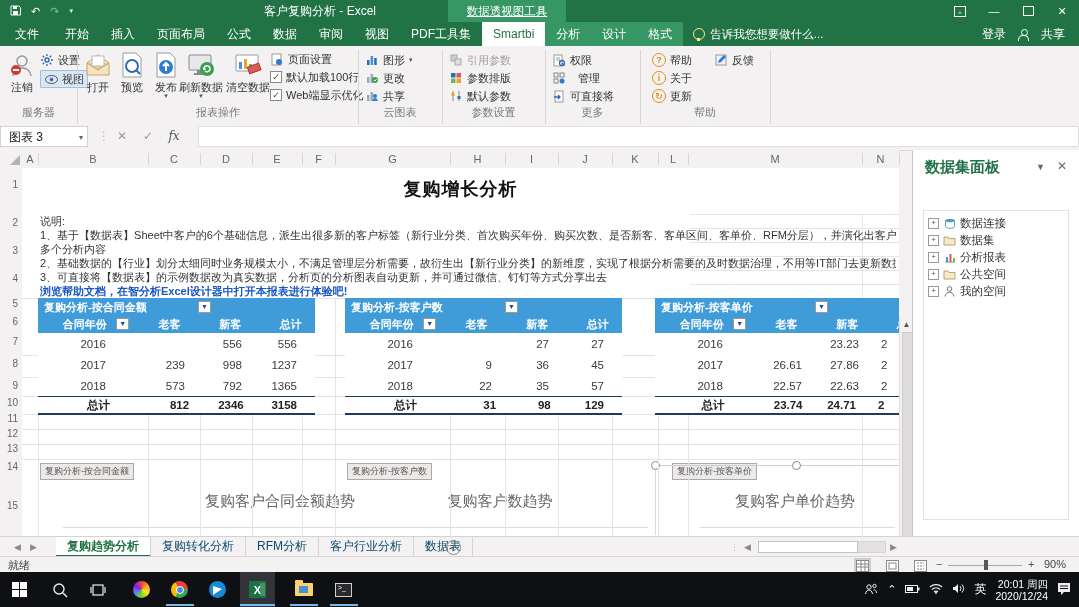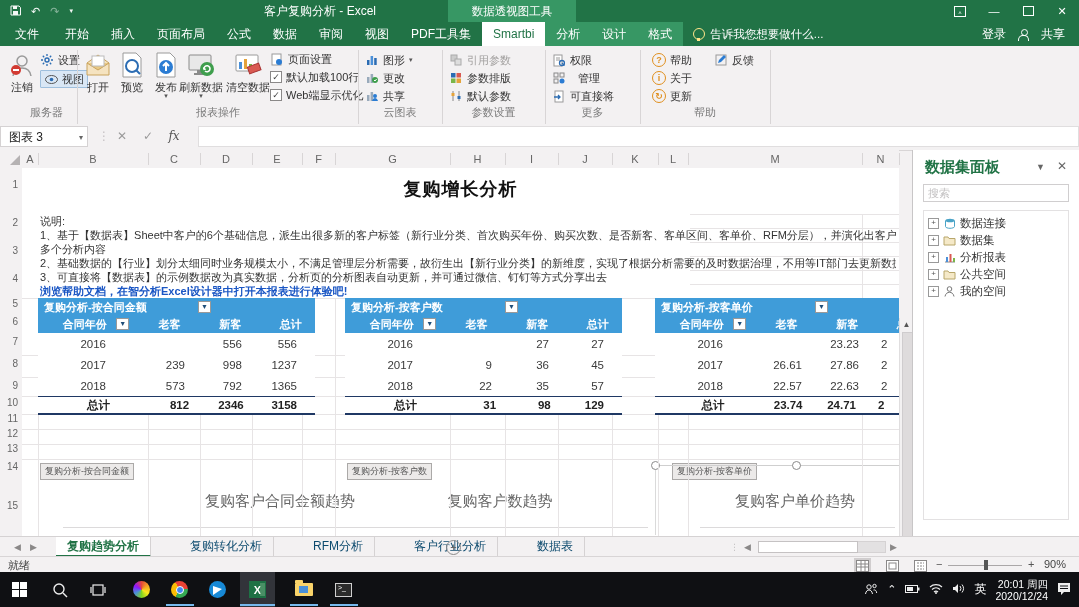--- a/index.html
+++ b/index.html
@@ -5,21 +5,21 @@
   html,body{margin:0;padding:0;background:#555;}
   #app{position:relative;width:1079px;height:607px;overflow:hidden;
        font-family:"Liberation Sans","DejaVu Sans",sans-serif;background:#f3f1f2;
        -webkit-font-smoothing:antialiased;}
   
   #titlebar{position:absolute;left:0;top:0;width:1079px;height:22px;background:#217346;color:#fff;}
   .qat{position:absolute;top:0;left:0;height:22px;display:flex;align-items:center;gap:10px;padding-left:10px;}
   .qat .g{font-size:11px;opacity:.95;}
   .qat .dim{opacity:.45;}
   #doc-title{position:absolute;left:160px;top:0;width:320px;height:22px;line-height:22px;text-align:center;font-size:12px;}
-  #ctx-tool{position:absolute;left:448px;top:0;width:128px;height:22px;line-height:22px;text-align:center;font-size:11.5px;background:#379764;}
+  #ctx-tool{position:absolute;left:448px;top:0;width:118px;height:22px;line-height:22px;text-align:center;font-size:11.5px;background:#379764;text-decoration:underline;}
   .winbtns{position:absolute;right:0;top:0;height:22px;display:flex;}
   .winbtn{width:34px;height:22px;display:flex;align-items:center;justify-content:center;color:#fff;font-size:11px;}
   .maxbox{width:9px;height:8px;border:1px solid #fff;display:inline-block;}
   .ribopt{width:10px;height:9px;border:1px solid #fff;display:inline-flex;align-items:flex-end;justify-content:center;font-size:6px;line-height:5px;}
   
   #menubar{position:absolute;left:0;top:22px;width:1079px;height:24px;background:#217346;display:flex;align-items:stretch;color:#fff;font-size:12px;}
   #menubar .mtab{display:flex;align-items:center;padding:0 11px;cursor:default;}
   #menubar .file{padding:0 15px;}
   #menubar .active{background:#fff;color:#217346;}
   #ctxtabs{display:flex;background:#379764;}
@@ -99,21 +99,21 @@
   #panel-close{position:absolute;right:12px;top:9px;font-size:12px;color:#666;}
   #panel-search{position:absolute;left:10px;top:34px;width:146px;height:18px;border:1px solid #d0cecf;font-size:11px;padding:0 4px;box-sizing:border-box;color:#333;}
   #panel-search::placeholder{color:#c2c0c1;}
   #ptree{position:absolute;left:10px;top:60px;width:146px;height:310px;border:1px solid #e3e1e2;padding:4px 0;box-sizing:border-box;}
   .titem{display:flex;align-items:center;gap:4px;height:17px;padding-left:4px;font-size:11.5px;color:#333;}
   .expbox{width:9px;height:9px;border:1px solid #999;font-size:8px;line-height:7px;text-align:center;color:#555;background:#fff;flex:none;}
   .ticon{width:13px;height:12px;flex:none;display:inline-flex;align-items:center;justify-content:center;}
   
   #tabbar{position:absolute;left:0;top:536px;width:1079px;height:20px;background:#f3f1f2;border-top:1px solid #d5d2d3;font-size:12px;}
   .tnav{position:absolute;top:0;height:20px;line-height:20px;color:#8a8888;font-size:9px;}
-  #stabs{position:absolute;left:56px;top:0;height:16px;display:flex;gap:28px;}
+  #stabs{position:absolute;left:56px;top:0;height:16px;display:flex;}
   .stab{height:20px;line-height:19px;padding:0 11px;color:#0c4a6e;border-right:1px solid #d5d2d3;box-sizing:border-box;}
   .stab.on{background:#fff;color:#217346;font-weight:bold;border-bottom:2px solid #217346;}
   #addsheet{position:absolute;top:3px;width:13px;height:13px;border:1px solid #8a8888;border-radius:50%;color:#666;
             font-size:11px;line-height:12px;text-align:center;}
   #hscroll-track{position:absolute;left:758px;top:4px;width:128px;height:12px;background:#e3e1e2;border:1px solid #d5d2d3;box-sizing:border-box;}
   #hscroll-thumb{position:absolute;left:758px;top:4px;width:100px;height:12px;background:#fff;border:1px solid #c5c2c3;box-sizing:border-box;}
   
   #statusbar{position:absolute;left:0;top:556px;width:1079px;height:16px;background:#f3f1f2;border-top:1px solid #d8d5d6;font-size:11px;color:#444;}
   #ready{position:absolute;left:8px;top:1px;}
   .vicon{position:absolute;top:3px;width:11px;height:10px;border:1px solid #8a8888;background:#fff;}
@@ -230,21 +230,21 @@
     </div>
     <div class="smbtn selbtn" style="left:40px;top:24px;">
       <span class="sic">
           <svg width="13" height="9" viewBox="0 0 13 9">
             <ellipse cx="6.5" cy="4.5" rx="6" ry="4" fill="none" stroke="#555"></ellipse>
             <circle cx="6.5" cy="4.5" r="1.8" fill="#2b6cb3"></circle>
           </svg>
         </span>
       <span>视图</span>
     </div>
-    <div class="glabel" style="left:8px;width:77px;">服务器</div>
+    <div class="glabel" style="left:0;width:77px;">服务器</div>
     <div class="rsep" style="left:77px;"></div>
 
     <div class="bigbtn" style="left:78px;">
       <div class="bicon">
           <svg width="26" height="24" viewBox="0 0 26 24">
             <path d="M2 10l11-8 11 8v12H2z" fill="#f5e3c0" stroke="#c9a35c"></path>
             <path d="M2 10l11 7 11-7" fill="#e8c985" stroke="#c9a35c"></path>
             <rect x="7" y="3" width="12" height="10" fill="#fff" stroke="#bbb"></rect>
           </svg>
         </div>
@@ -666,21 +666,20 @@
       <div class="arr" style="top:2px;">▲</div>
       <div class="thumb" style="top:14px;height:336px;"></div>
 
     </div>
   </div>
 
   <div id="panel">
     <div id="panel-title">数据集面板</div>
     <div id="panel-min">▼</div>
     <div id="panel-close">✕</div>
-    <input id="panel-search" placeholder="搜索" style="">
     <div id="ptree">
         <div class="titem">
           <div class="expbox">+</div>
           <div class="ticon">
             <svg width="12" height="12" viewBox="0 0 12 12">
               <ellipse cx="6" cy="2.5" rx="4.5" ry="1.8" fill="#4aa3c7"></ellipse>
               <path d="M1.5 2.5v6c0 1 2 1.8 4.5 1.8s4.5-.8 4.5-1.8v-6" fill="none" stroke="#4aa3c7"></path>
             </svg>
           </div>
           <div style="white-space:nowrap;">数据连接</div>

